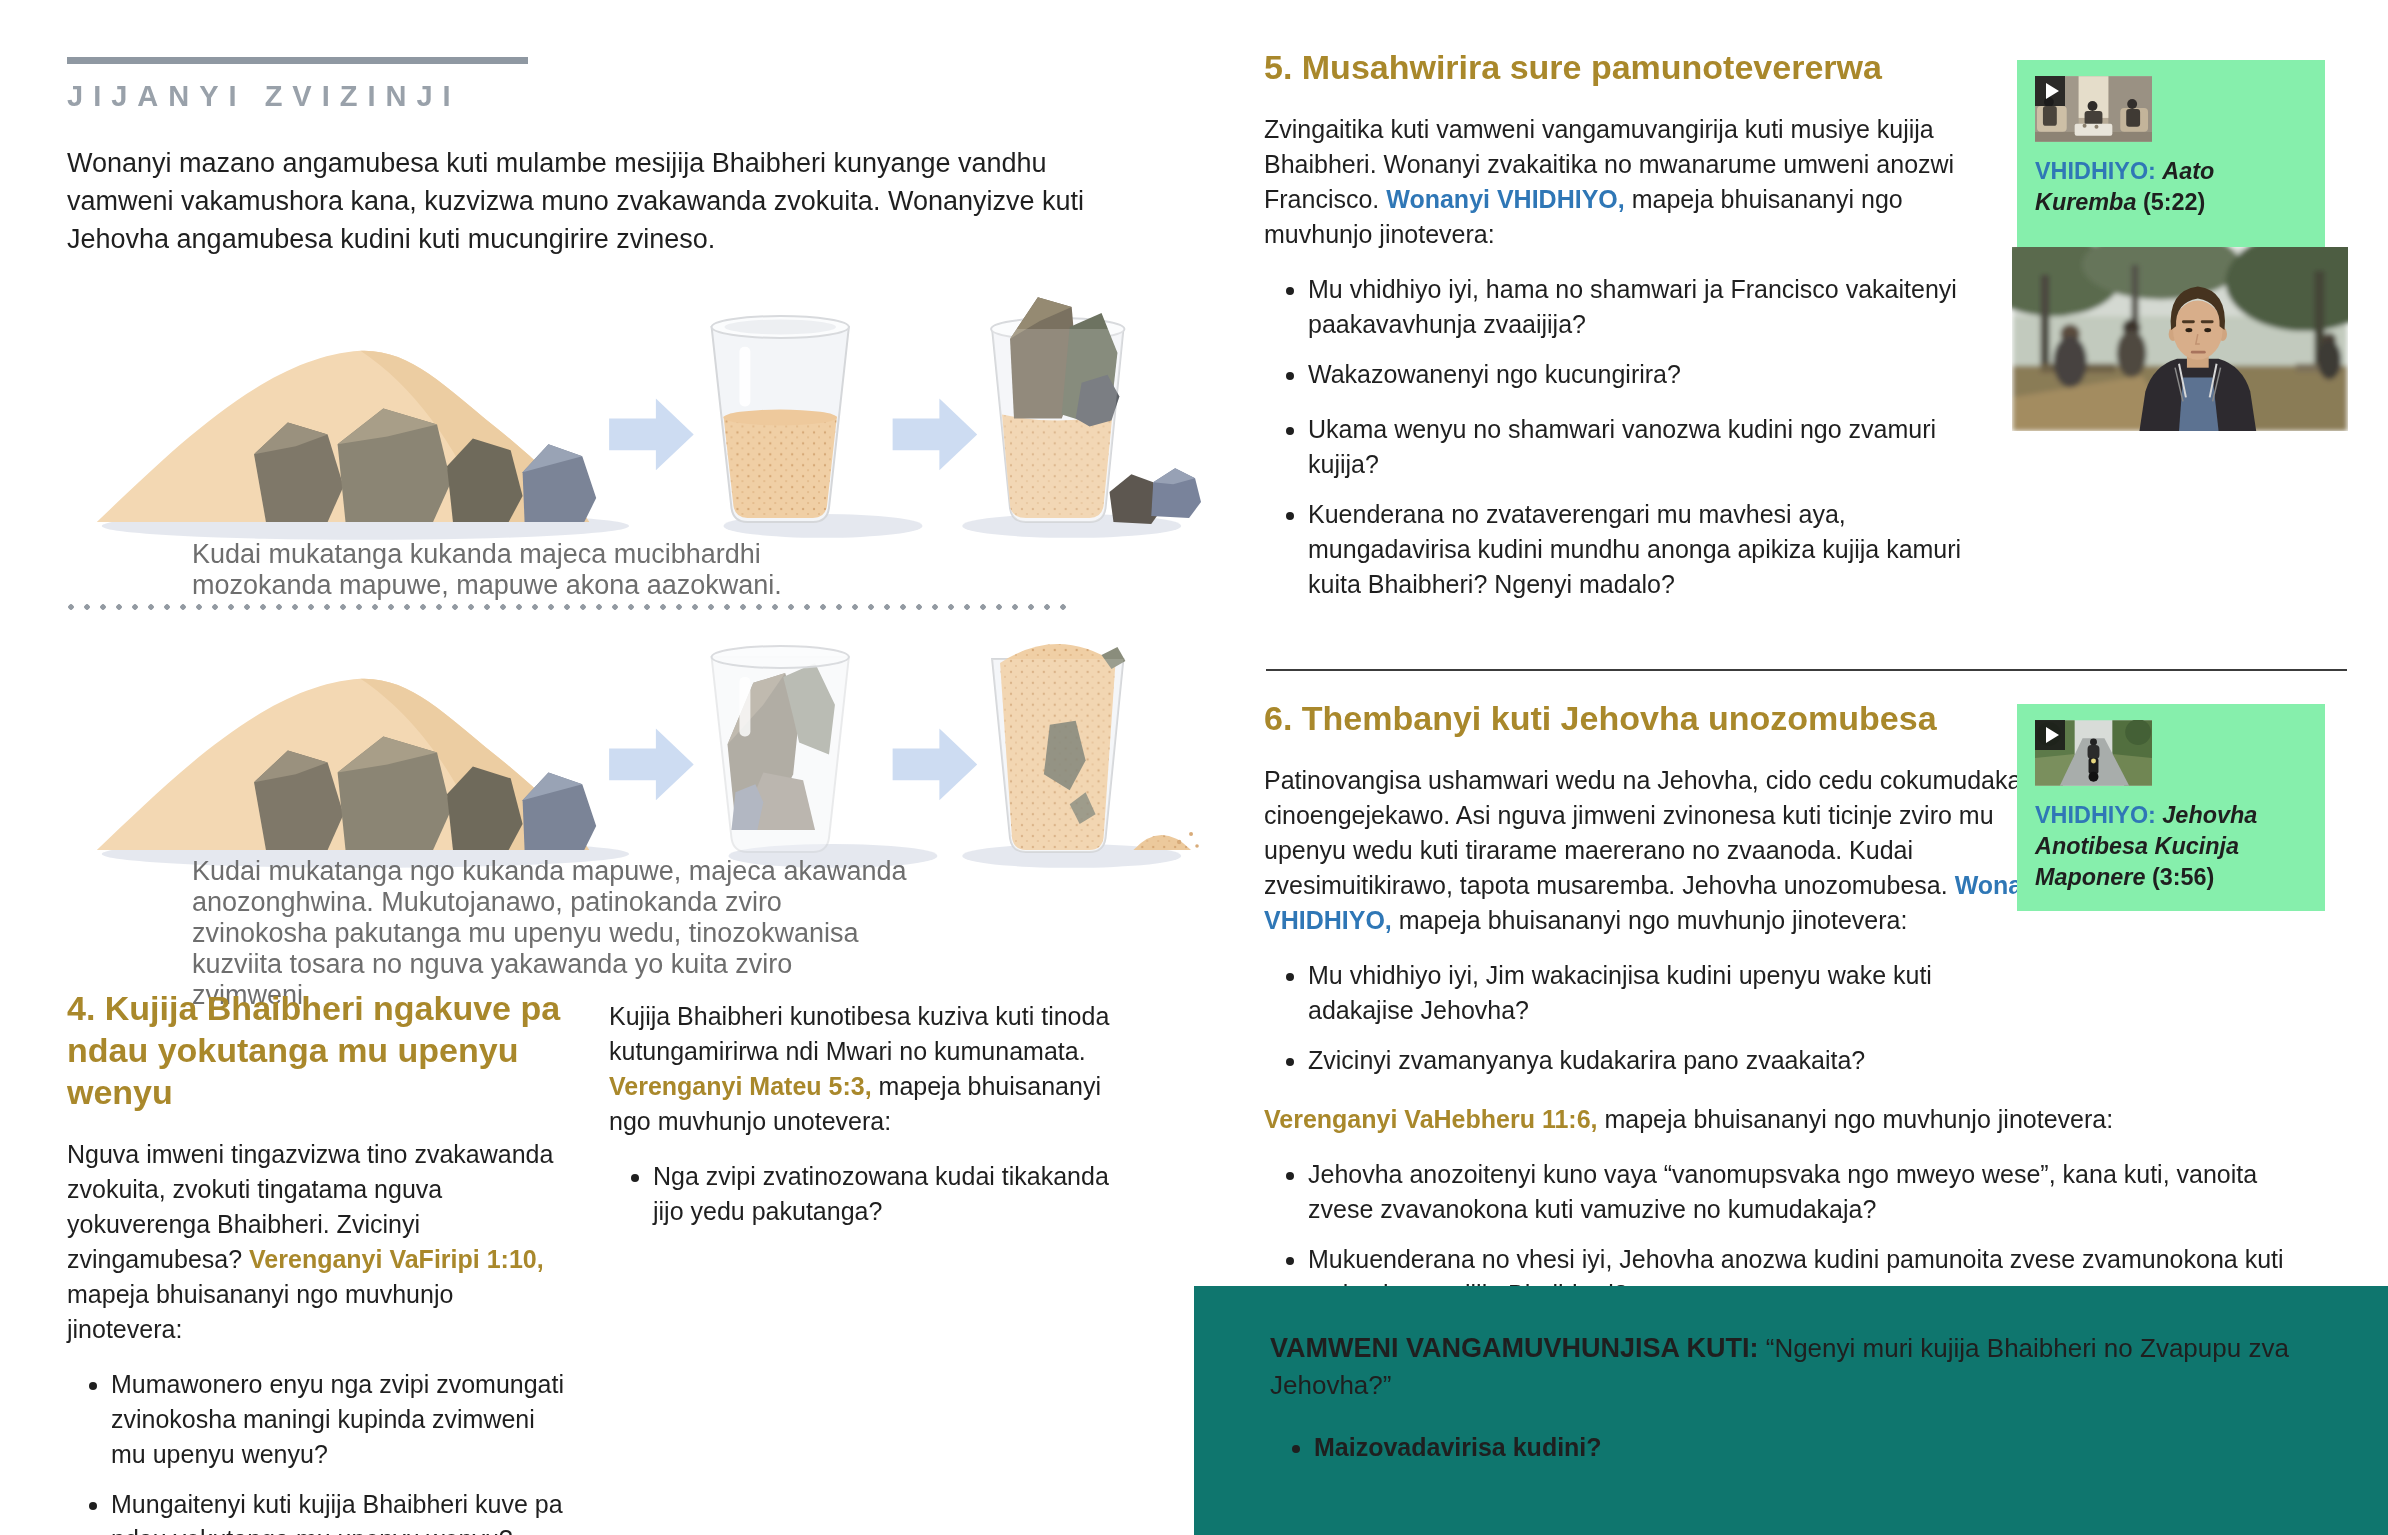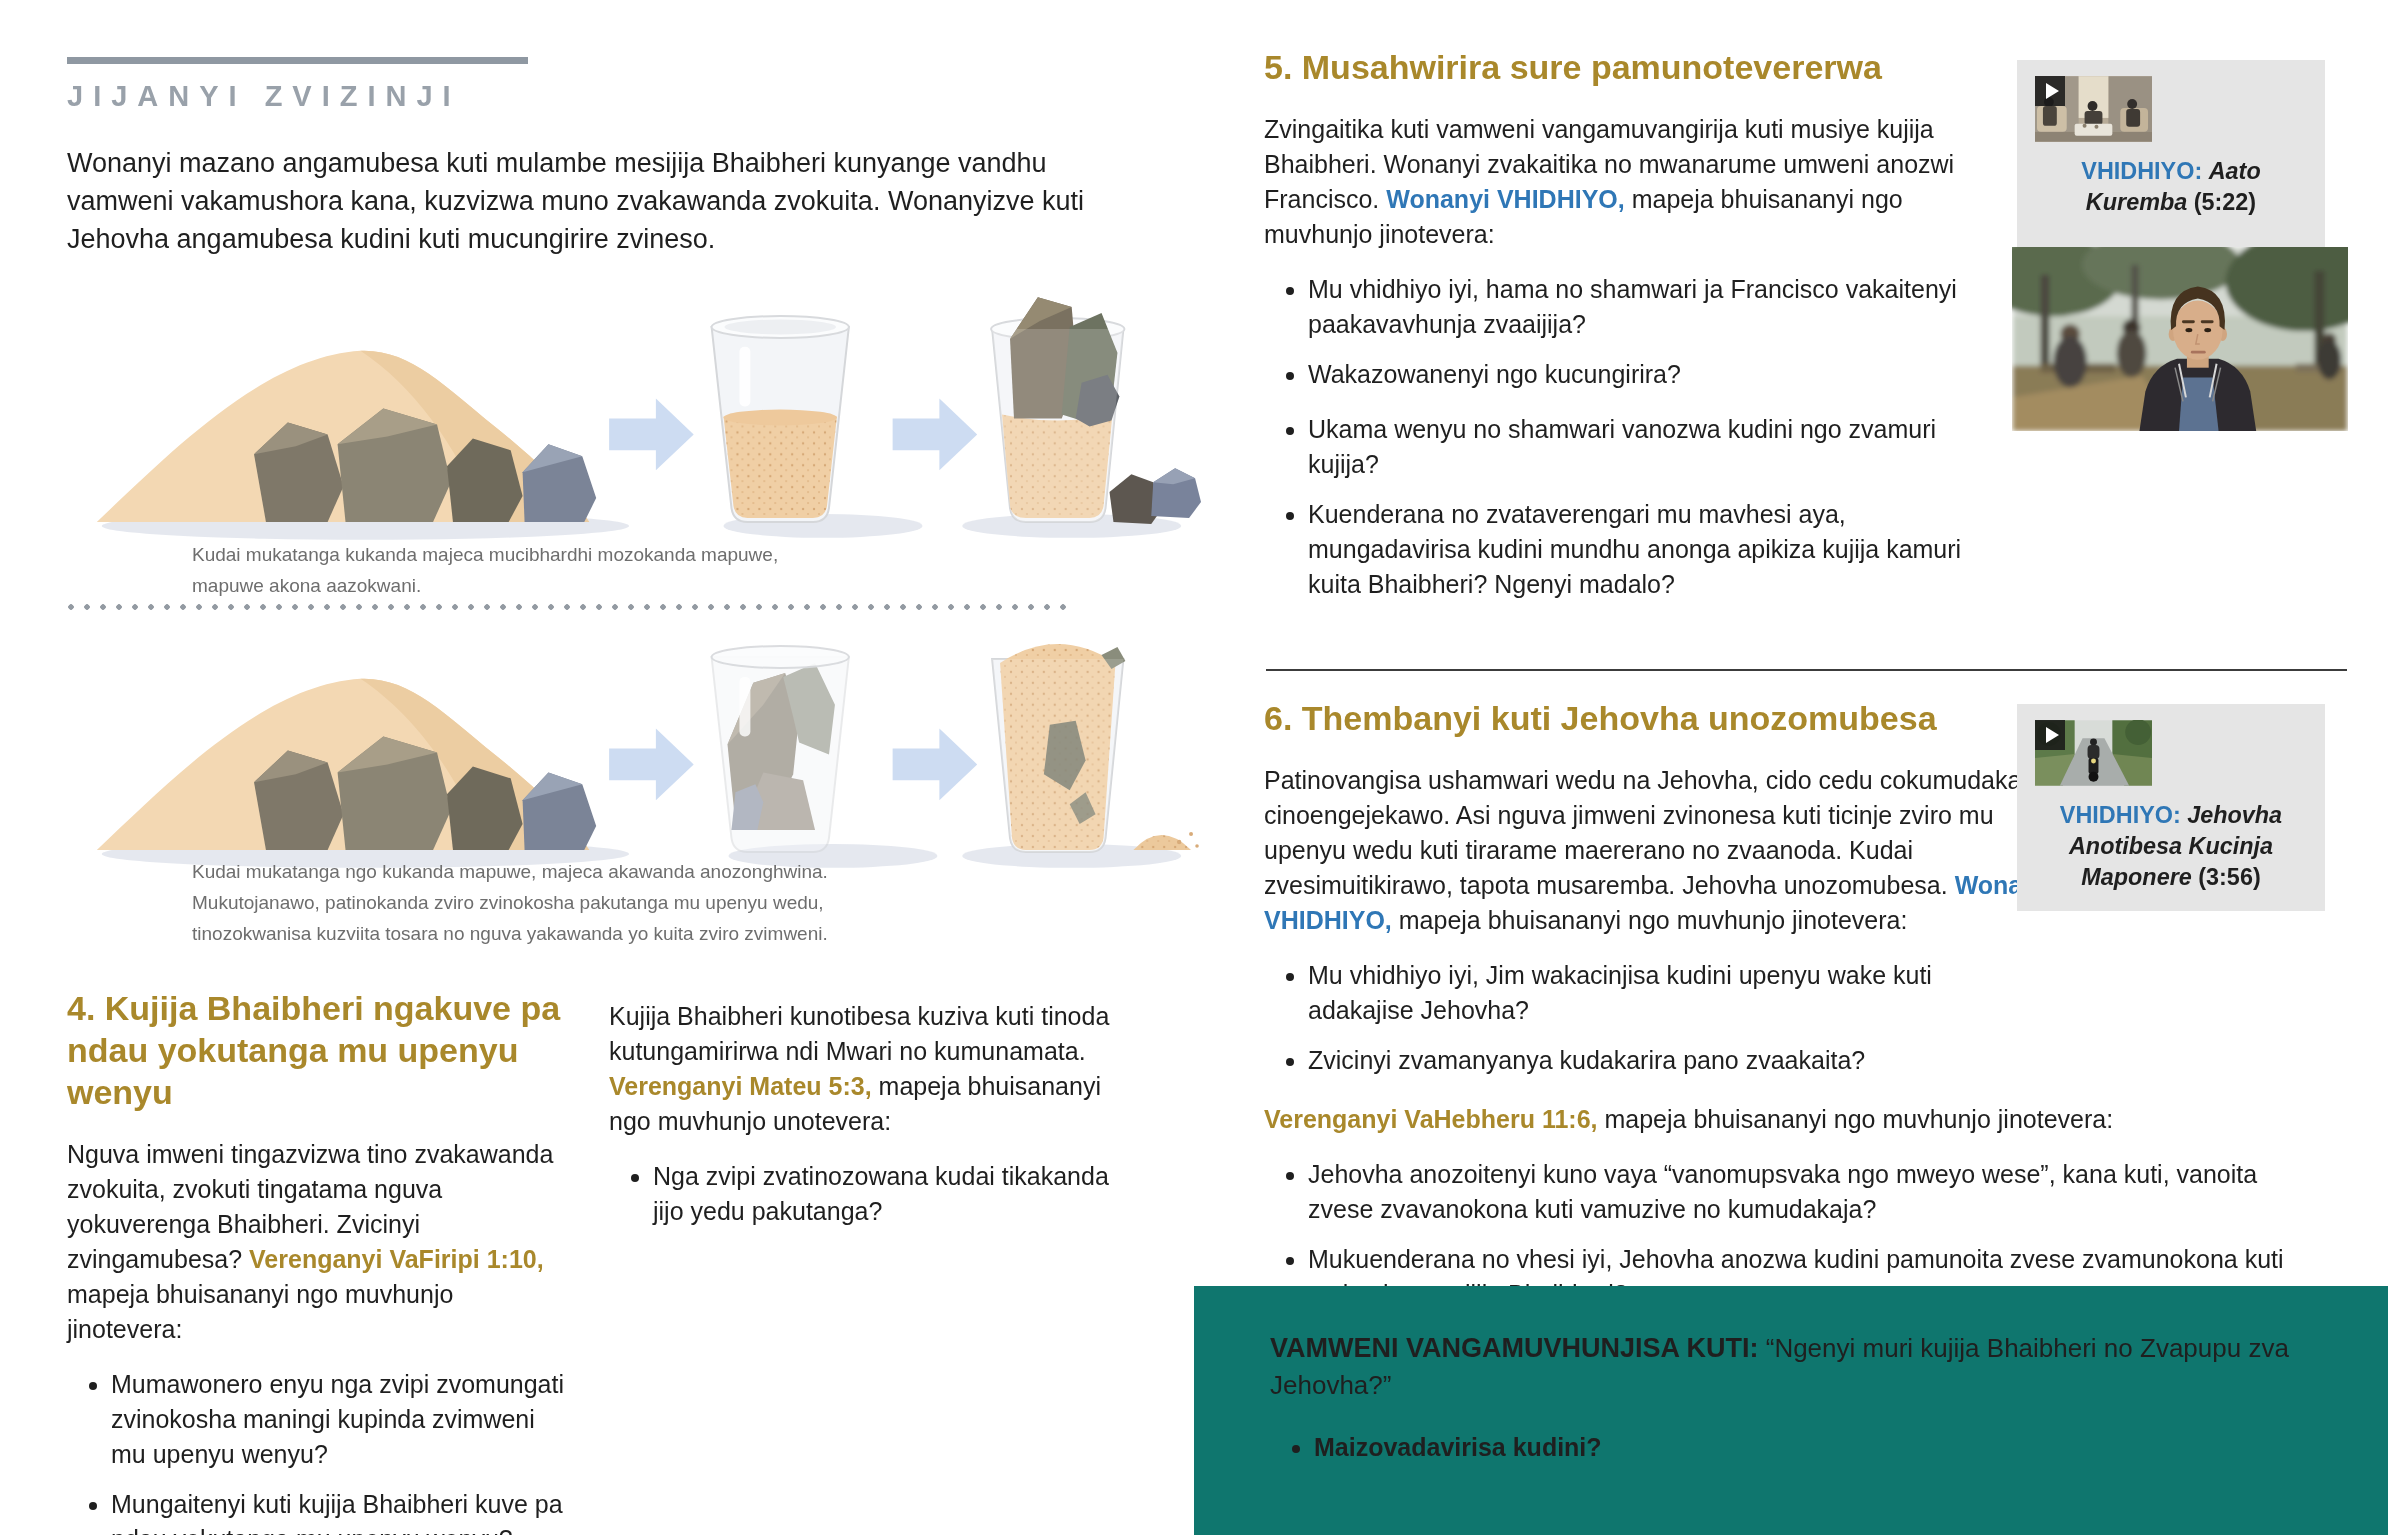--- a/index.html
+++ b/index.html
@@ -8,21 +8,21 @@
 
   
   .kicker-bar { position:absolute; left:67px; top:57px; width:461px; height:7px; background:#8f98a2; }
   .kicker { position:absolute; left:67px; top:80px; font-size:29px; font-weight:bold;
             letter-spacing:10px; color:#99a1aa; white-space:nowrap; }
   .intro { position:absolute; left:67px; top:144px; width:1070px; font-size:27px; line-height:38px; }
 
   .illus { position:absolute; left:67px; }
   .illus1 { top:287px; }
   .illus2 { top:625px; }
-  .caption { position:absolute; left:192px; font-size:19px; line-height:31px; color:#6e6e6e; }
+  .caption { position:absolute; left:192px; font-size:27px; line-height:31px; color:#6e6e6e; }
   .cap1 { top:539px; width:657px; }
   .cap2 { top:856px; width:716px; }
   .dots-divider { position:absolute; left:67px; top:603px; width:1007px; height:8px;
       background-image:radial-gradient(circle at 4px 4px, #939aa2 2.5px, rgba(0,0,0,0) 3px);
       background-size:16px 8px; background-repeat:repeat-x; }
 
   .sec-title { margin:0; color:#a9882b; font-weight:bold; font-size:34px; line-height:42px; }
   .body-p { margin:24px 0 0; font-size:25px; line-height:35px; }
   ul.b { margin:20px 0 0; padding-left:44px; }
   ul.b li { margin-bottom:15px; font-size:25px; line-height:35px; }
@@ -32,21 +32,21 @@
   .s4col1 { position:absolute; left:67px; top:987px; width:507px; }
   .s4col2 { position:absolute; left:609px; top:999px; width:517px; }
 
   
   .s5 { position:absolute; left:1264px; top:46px; width:736px; }
   .rule { position:absolute; left:1266px; top:669px; width:1081px; height:2px; background:#3c3c3c; }
   .s6 { position:absolute; left:1264px; top:697px; width:1085px; }
   .s6 .p-intro { width:806px; }
   .s6 .firstb { width:736px; }
 
-  .vbox { position:absolute; background:#e5e5e5; box-sizing:border-box; padding:16px 18px;text-align:center; }
+  .vbox { position:absolute; background:#86efac; box-sizing:border-box; padding:16px 18px; }
   .vbox1 { left:2017px; top:60px; width:308px; height:187px; }
   .vbox2 { left:2017px; top:704px; width:308px; height:207px; }
   .thumb { position:relative; width:117px; height:66px; cursor:pointer; }
   .thumb svg { display:block; width:117px; height:66px; }
   .play { position:absolute; left:0; top:0; width:30px; height:30px; background:rgba(22,22,22,0.85);
           display:flex; align-items:center; justify-content:center; }
   .play::after { content:""; width:0; height:0; border-left:13px solid #ffffff;
           border-top:8px solid rgba(0,0,0,0); border-bottom:8px solid rgba(0,0,0,0); margin-left:4px; }
   .vlabel { margin-top:14px; font-size:23.4px; line-height:31px; font-weight:bold; }
   .vtag { color:#2f77b6; }

